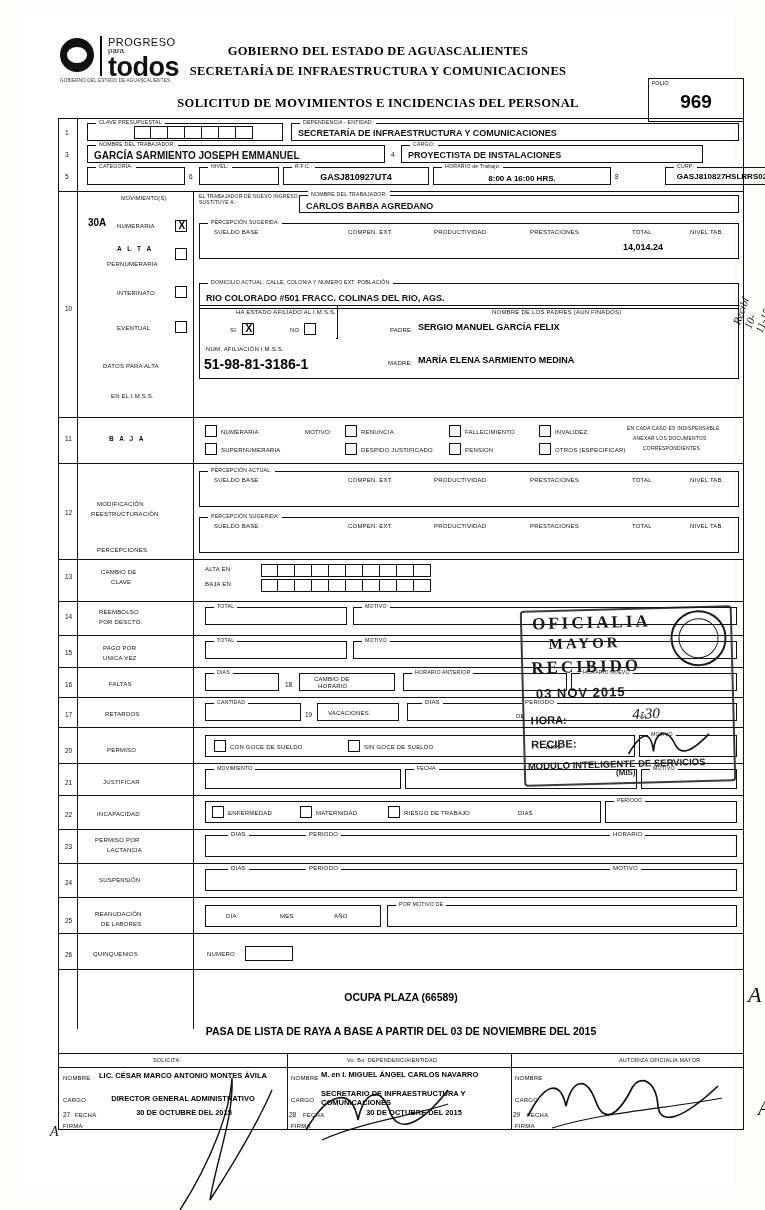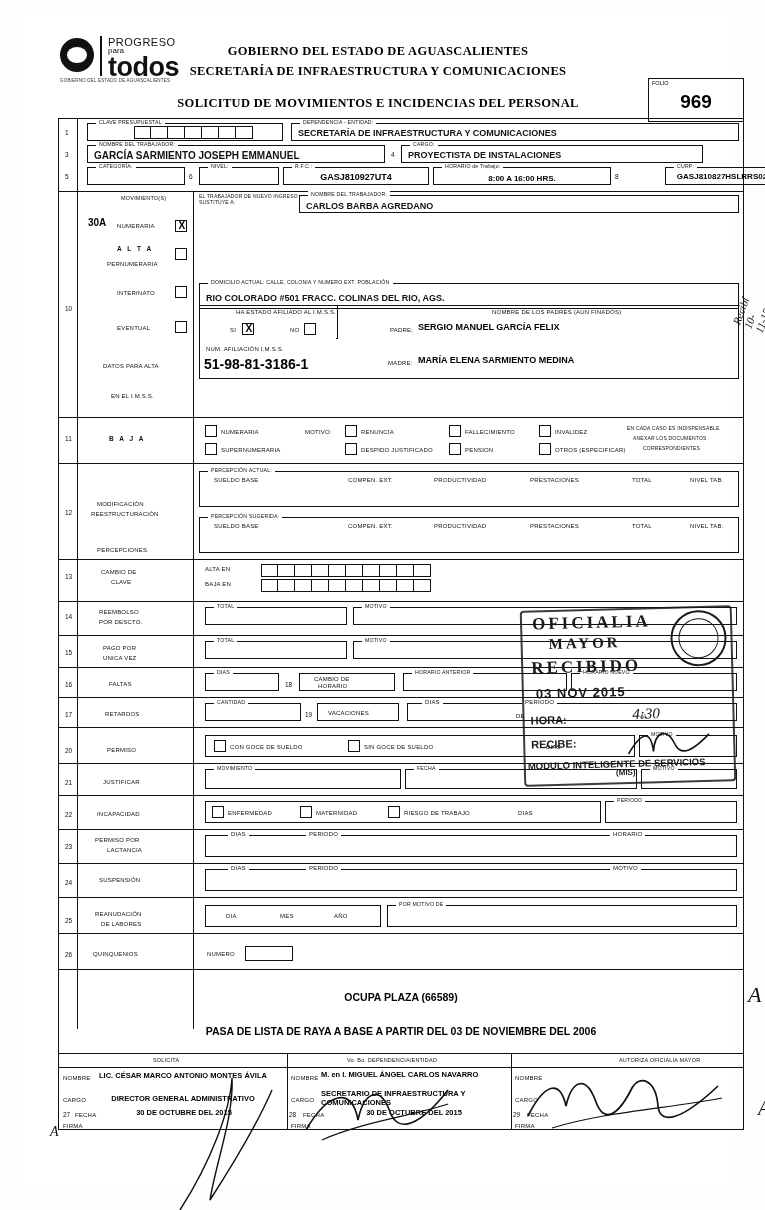--- a/index.html
+++ b/index.html
@@ -154,20 +154,30 @@
     <div class="lblb" style="left:58px;top:126px;letter-spacing:2px;">A L T A</div>
     <div class="lbl" style="left:48px;top:142px;">PERNUMERARIA</div>
     <div class="chk" style="left:116px;top:129px;"></div>
     <div class="lbl" style="left:58px;top:171px;">INTERINATO</div>
     <div class="chk" style="left:116px;top:167px;"></div>
     <div class="lbl" style="left:58px;top:206px;">EVENTUAL</div>
     <div class="chk" style="left:116px;top:202px;"></div>
     <div class="lbl" style="left:44px;top:244px;">DATOS PARA ALTA</div>
     <div class="lbl" style="left:52px;top:274px;">EN EL I.M.S.S.</div>
 
+    <div class="fb" style="left:140px;top:104px;width:540px;height:36px;">
+      <span class="cap">PERCEPCIÓN SUGERIDA:</span>
+      <div class="lbl" style="left:14px;top:5px;">SUELDO BASE</div>
+      <div class="lbl" style="left:148px;top:5px;">COMPEN. EXT.</div>
+      <div class="lbl" style="left:234px;top:5px;">PRODUCTIVIDAD</div>
+      <div class="lbl" style="left:330px;top:5px;">PRESTACIONES</div>
+      <div class="lbl" style="left:432px;top:5px;">TOTAL</div>
+      <div class="lbl" style="left:490px;top:5px;">NIVEL TAB.</div>
+      <div style="position:absolute;left:408px;top:18px;width:70px;text-align:center;font-size:9px;font-weight:bold;">14,014.24</div>
+    </div>
 
     <div class="fb" style="left:140px;top:152px;width:540px;height:26px;margin-top:12px;">
       <span class="cap">DOMICILIO ACTUAL: CALLE, COLONIA Y NUMERO EXT. POBLACIÓN</span>
       <div class="val" style="top:9px;font-size:9px;">RIO COLORADO #501 FRACC. COLINAS DEL RIO, AGS.</div>
     </div>
 
     <div class="fb" style="left:140px;top:186px;width:540px;height:74px;">
       <div class="lbl" style="left:36px;top:3px;">HA ESTADO AFILIADO AL I.M.S.S.</div>
       <div class="lbl" style="left:292px;top:3px;">NOMBRE DE LOS PADRES (AUN  FINADOS)</div>
       <div class="lbl" style="left:30px;top:21px;">SI</div>
@@ -417,21 +427,21 @@
     <div class="hline" style="left:0;top:814px;width:684px;"></div>
 
     <div class="num" style="left:6px;top:832px;">26</div>
     <div class="lbl" style="left:34px;top:832px;">QUINQUENIOS</div>
     <div class="lbl" style="left:148px;top:832px;">NUMERO</div>
     <div class="fb" style="left:186px;top:827px;width:48px;height:15px;"></div>
 
     <div class="hline" style="left:0;top:850px;width:684px;"></div>
 
     <div class="bigtxt" style="left:0;right:0;top:872px;">OCUPA PLAZA (66589)</div>
-    <div class="bigtxt" style="left:0;right:0;top:906px;">PASA DE LISTA DE RAYA A BASE A PARTIR DEL 03 DE NOVIEMBRE DEL 2006</div>
+    <div class="bigtxt" style="left:0;right:0;top:906px;">PASA DE LISTA DE RAYA A BASE A PARTIR DEL 03 DE NOVIEMBRE DEL 2015</div>
 
     <div class="hline" style="left:0;top:934px;width:684px;"></div>
 
     <div class="vline" style="left:228px;top:934px;height:76px;"></div>
     <div class="vline" style="left:452px;top:934px;height:76px;"></div>
     <div class="hline" style="left:0;top:948px;width:684px;"></div>
 
     <div class="lbl" style="left:94px;top:938px;font-size:5.5px;">SOLICITA</div>
     <div class="lbl" style="left:288px;top:938px;font-size:5.5px;">Vo. Bo. DEPENDENCIA/ENTIDAD</div>
     <div class="lbl" style="left:560px;top:938px;font-size:5.5px;">AUTORIZA OFICIALIA MAYOR</div>

